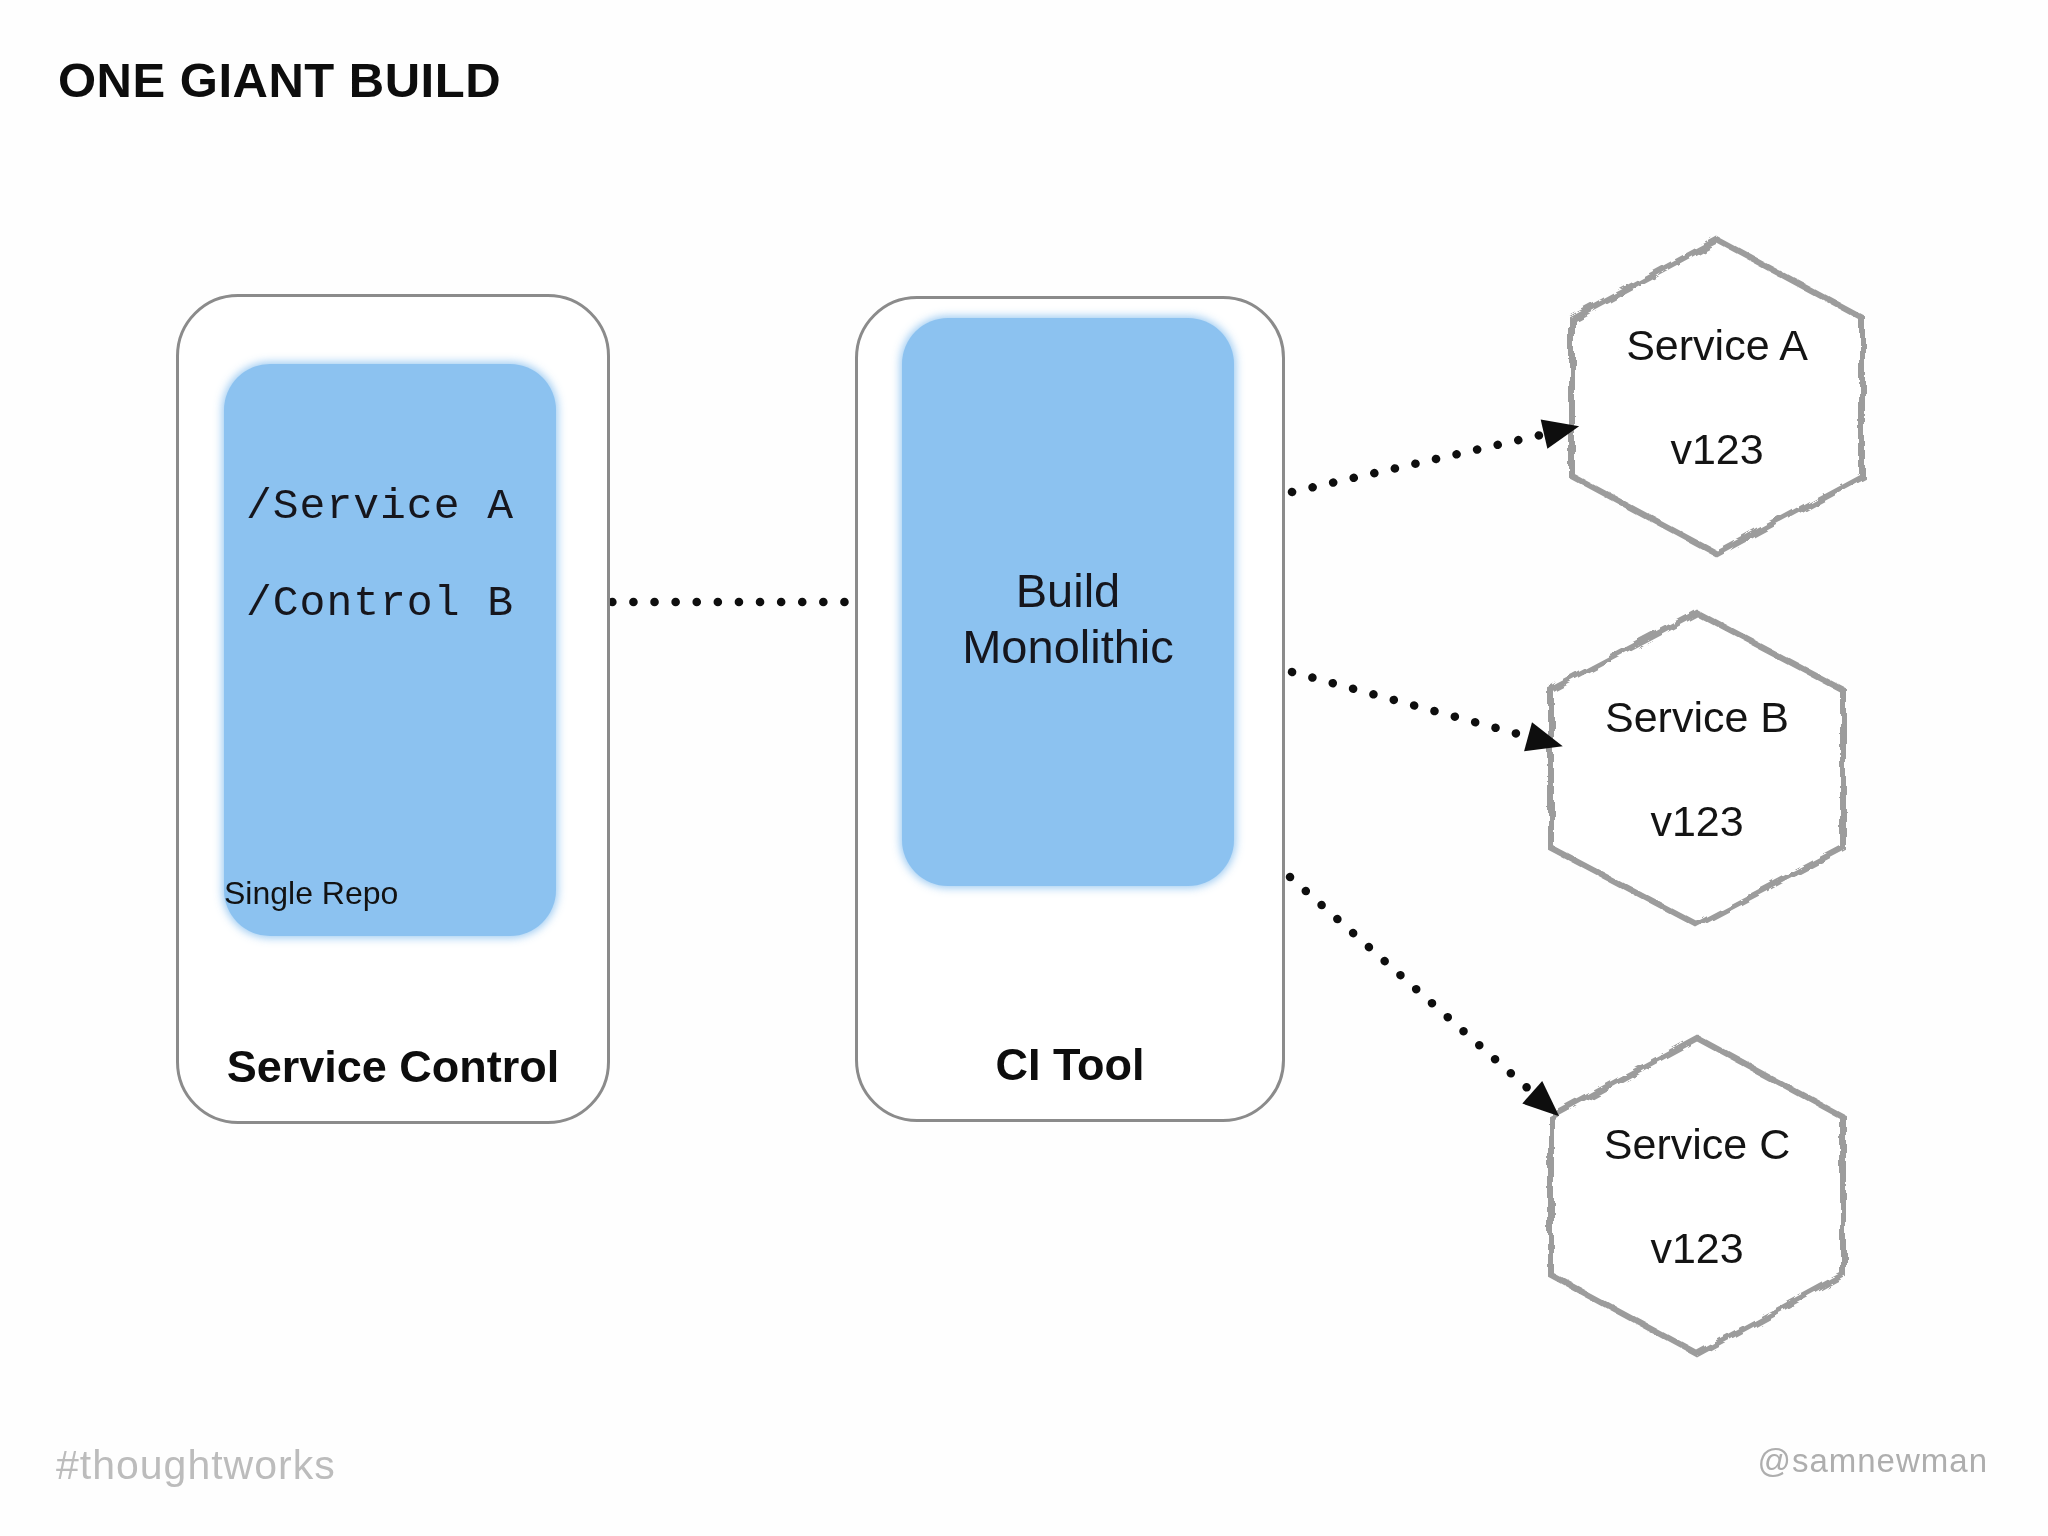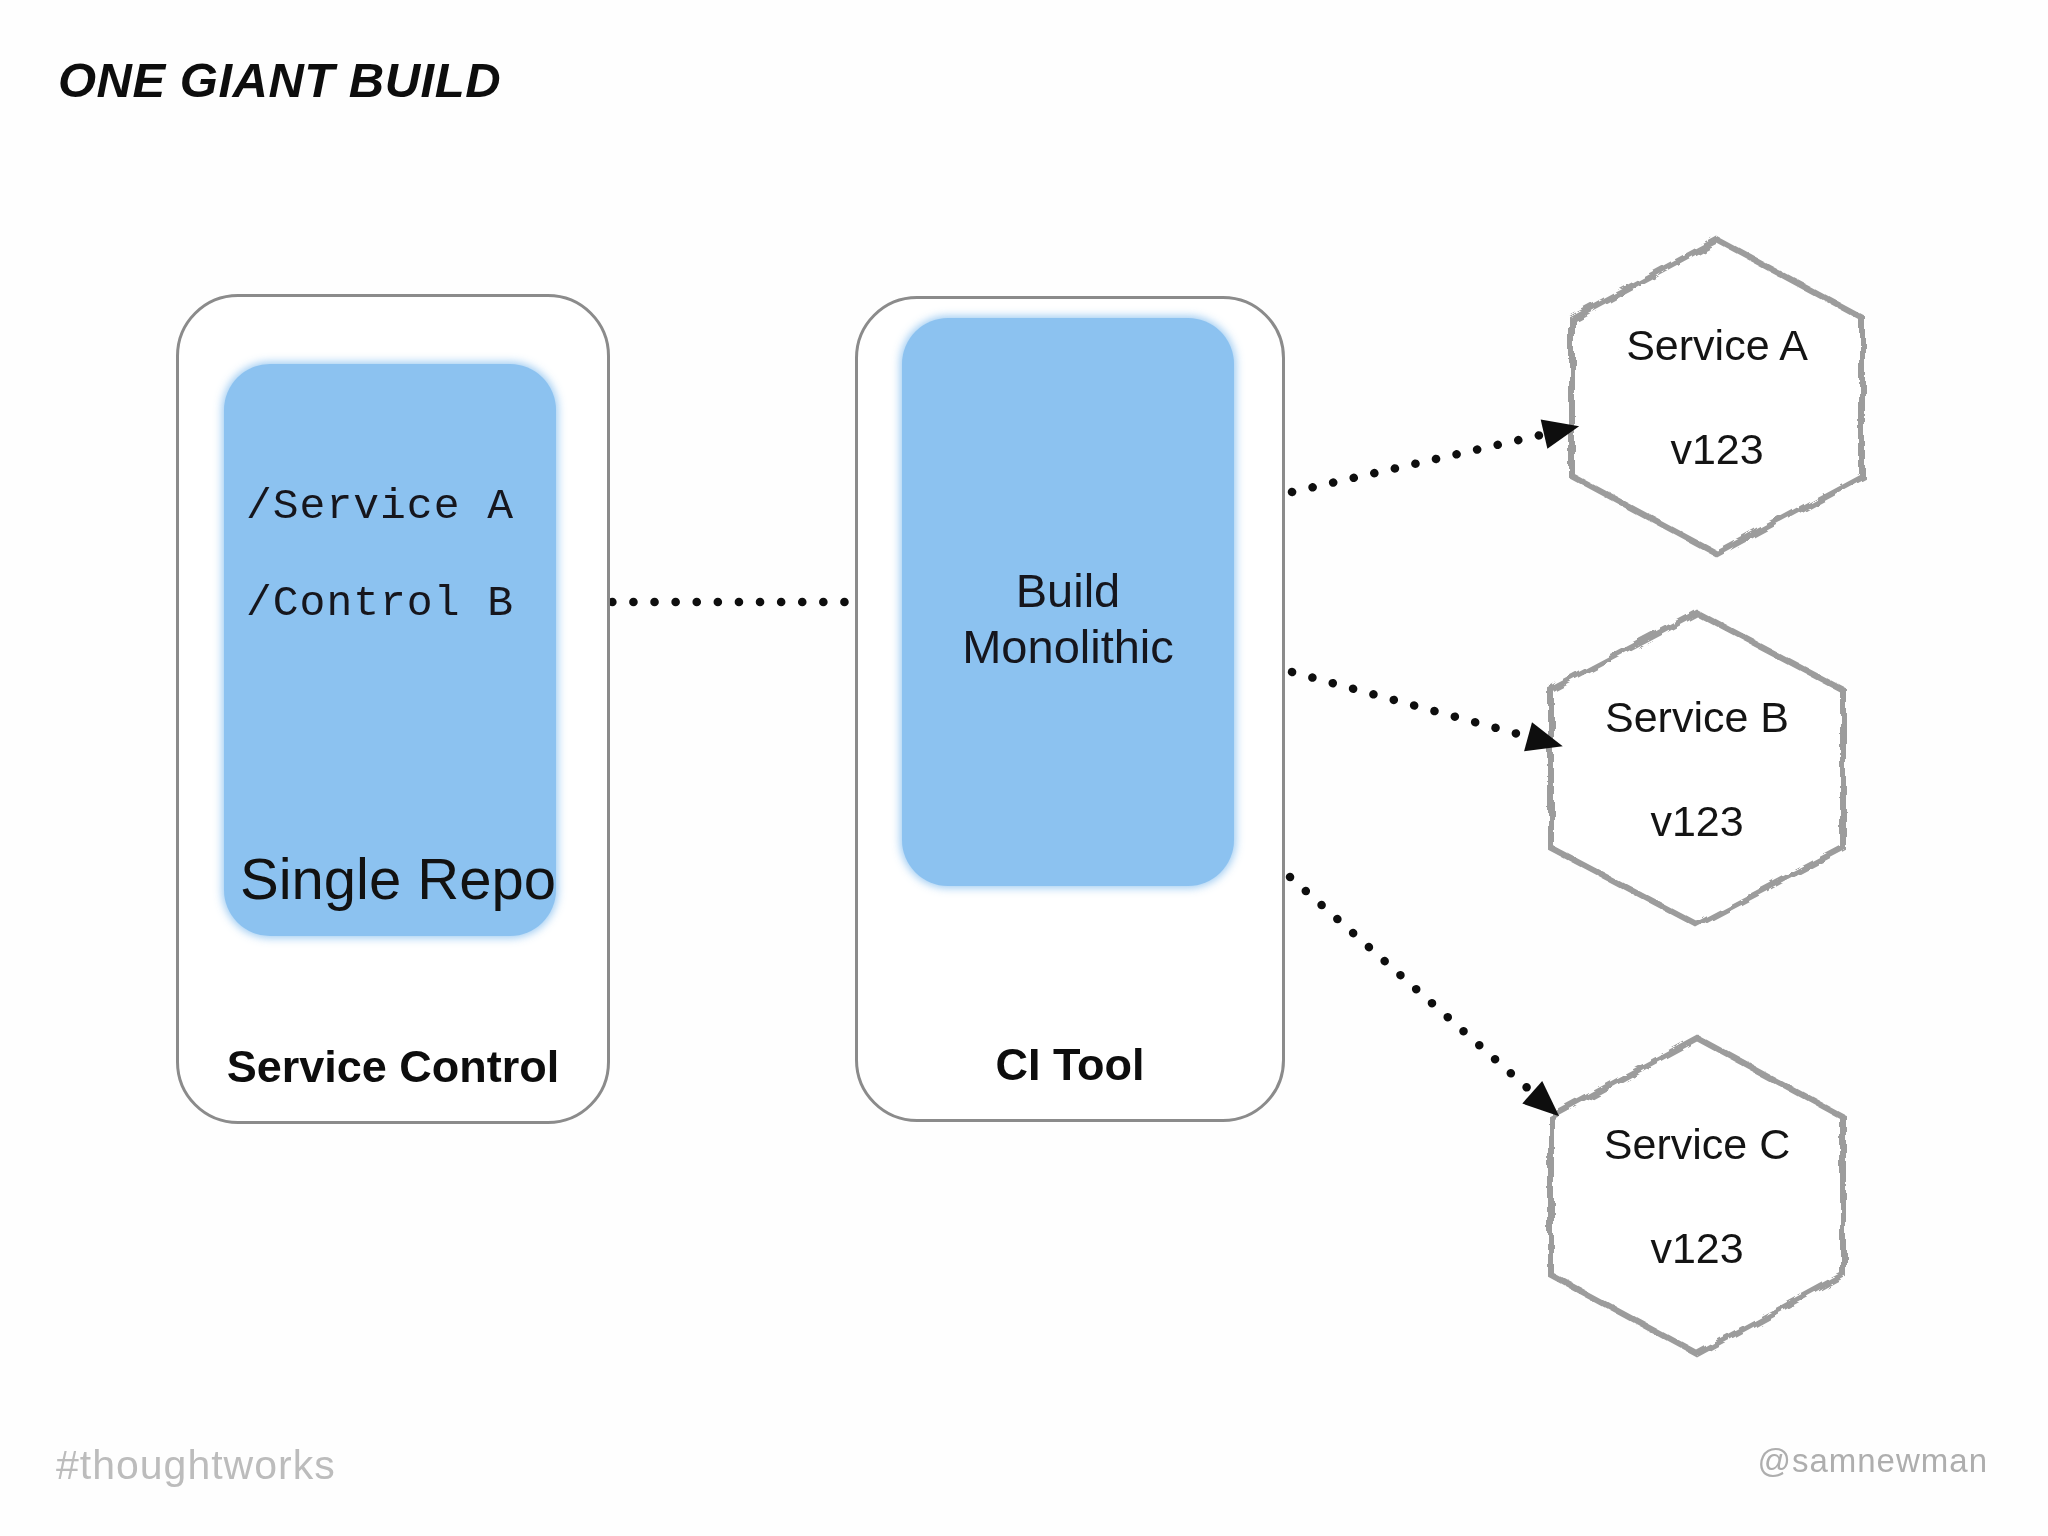--- a/index.html
+++ b/index.html
@@ -1,32 +1,32 @@
 <!DOCTYPE html>
 <html><head>
 <meta charset="utf-8">
 <style>
   html,body{margin:0;padding:0;background:#fff;}
   .canvas{position:relative;width:2048px;height:1536px;background:#fefefe;overflow:hidden;
           font-family:"Liberation Sans","DejaVu Sans",sans-serif;}
   .page-title{position:absolute;left:58px;top:52px;font-size:49px;font-weight:800;
-              color:#0d0d0d;letter-spacing:.5px;font-style:italic;}
+              color:#0d0d0d;letter-spacing:.5px;}
   .svg-layer{position:absolute;left:0;top:0;width:2048px;height:1536px;pointer-events:none;}
   .outer-box{position:absolute;background:#ffffff;border:3.5px solid #8b8b8b;border-radius:62px;}
   .vc-box{left:176px;top:294px;width:428px;height:824px;}
   .ci-box{left:855px;top:296px;width:424px;height:820px;}
   .blue-box{position:absolute;background:#8cc2f0;border-radius:46px;
             box-shadow:0 0 9px 2px rgba(140,194,240,.85);}
   .repo-box{left:224px;top:364px;width:332px;height:572px;}
   .build-box{left:902px;top:318px;width:332px;height:568px;}
   .repo-entry{position:absolute;left:22px;font-family:"Liberation Mono","DejaVu Sans Mono",monospace;
               font-size:43px;color:#16161d;white-space:nowrap;letter-spacing:1px;}
   .repo-entry.e0{top:118px;} .repo-entry.e1{top:215px;} .repo-entry.e2{top:308px;}
-  .repo-caption{position:absolute;left:0;right:0;bottom:24px;text-align:right;
-                font-size:58px;font-weight:300;color:#121212;margin-left:8px;}
+  .repo-caption{position:absolute;left:0;right:0;bottom:24px;text-align:left;
+                font-size:32px;font-weight:300;color:#121212;}
   .build-text{position:absolute;left:0;right:0;top:53%;transform:translateY(-50%);
               text-align:center;font-size:47px;font-weight:300;color:#16161d;line-height:56px;}
   .box-label{position:absolute;left:0;right:0;bottom:28px;text-align:center;
              font-size:45px;font-weight:700;color:#0d0d0d;}
   .hex-label{position:absolute;width:320px;height:160px;display:flex;flex-direction:column;
              align-items:center;justify-content:space-between;font-size:43px;color:#141414;
              line-height:56px;font-weight:400;}
   .hex-a{left:1557px;top:317px;} .hex-b{left:1537px;top:689px;} .hex-c{left:1537px;top:1116px;}
   .footer-left{position:absolute;left:56px;top:1442px;font-size:41px;font-weight:300;
                color:#bcbcbc;letter-spacing:1px;}

